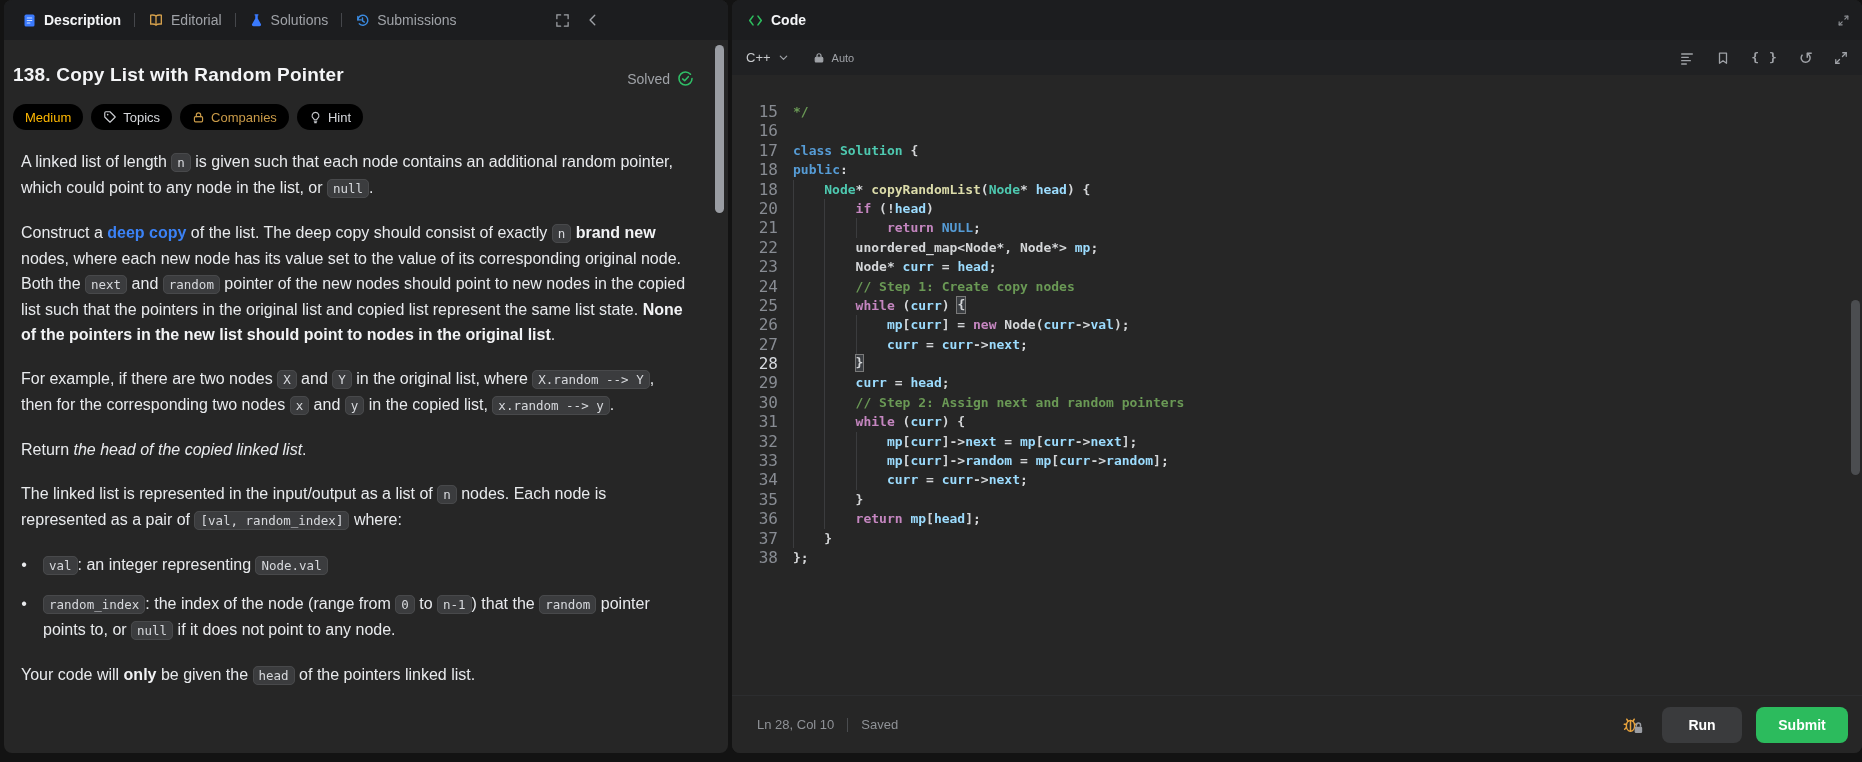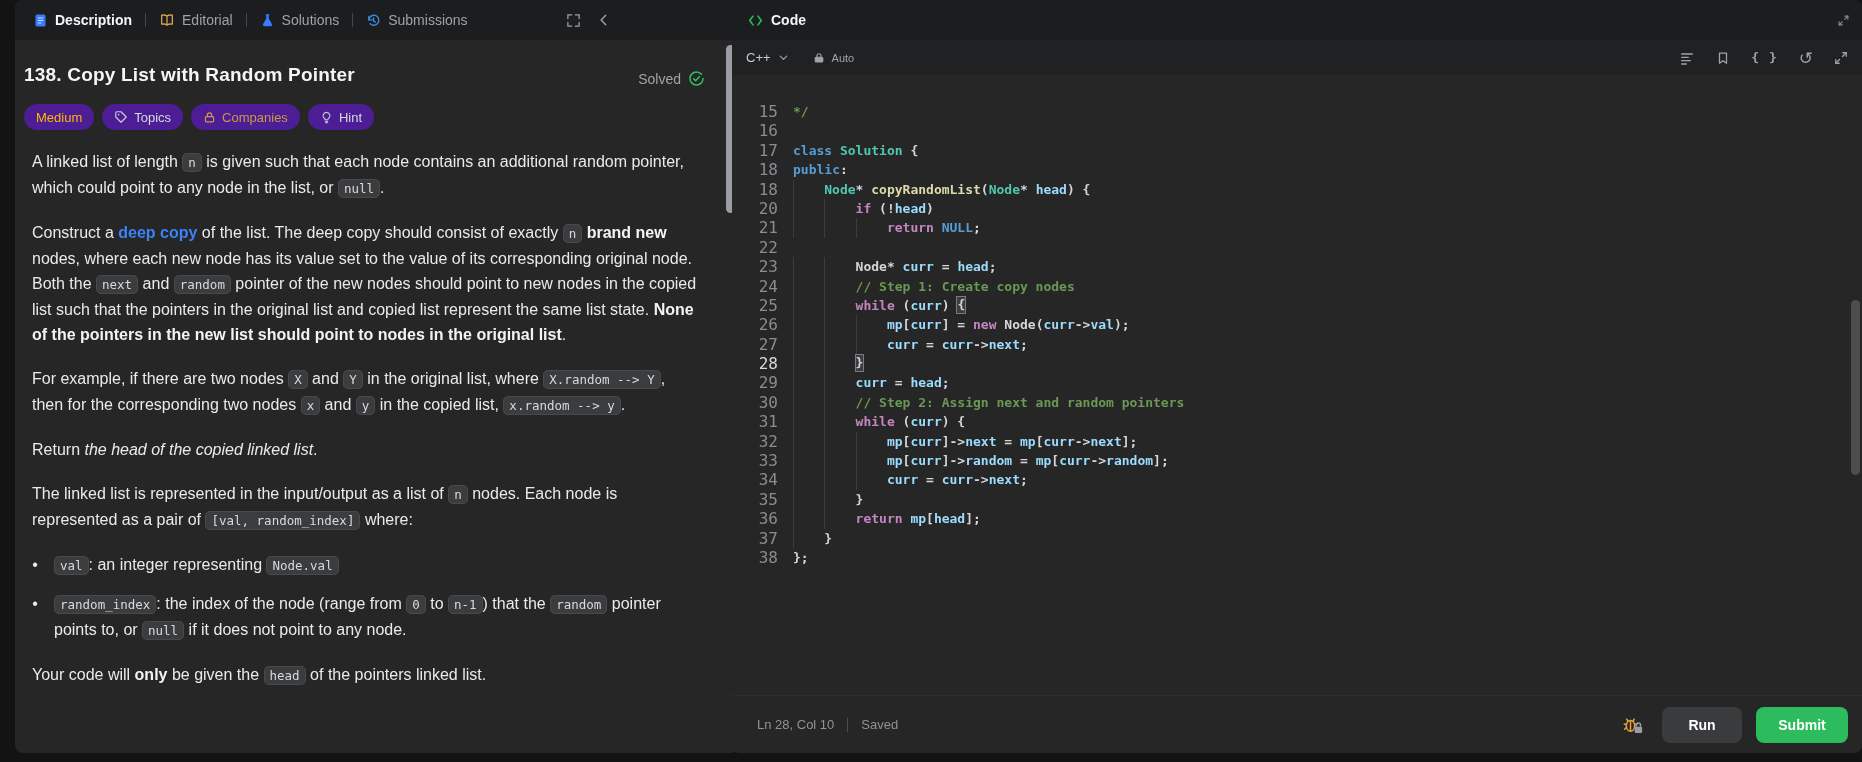--- a/index.html
+++ b/index.html
@@ -1,35 +1,35 @@
 <!DOCTYPE html>
 <html><head>
 <meta charset="utf-8">
 <style>
   html,body{margin:0;padding:0;background:#131313;}
   .page{position:relative;width:1862px;height:762px;background:#131313;font-family:"Liberation Sans",sans-serif;overflow:hidden;}
   .panel{position:absolute;top:0;border-radius:8px;overflow:hidden;background:#262626;}
-  .left-panel{left:15px;width:724px;height:753px;}
+  .left-panel{left:4px;width:724px;height:753px;}
   .right-panel{left:732px;width:1130px;height:753px;display:flex;flex-direction:column;}
 
   
   .panel-header{height:40px;background:#1c1d1f;display:flex;align-items:center;padding:0 10px;flex:none;position:relative;}
   .tab{display:flex;align-items:center;gap:7px;padding:0 8px;font-size:14px;color:#9fa2a7;cursor:pointer;white-space:nowrap;}
   .tab.active{color:#f4f5f7;font-weight:700;}
   .tab-sep{width:1px;height:14px;background:#45474b;margin:0 5px;}
   .hdr-icons{position:absolute;right:128px;top:0;height:40px;display:flex;align-items:center;gap:16px;color:#9fa2a7;}
   .hdr-icons .ic,.code-hdr-right .ic{display:flex;align-items:center;cursor:pointer;}
 
   
   .desc-body{padding:24px 34px 0 9px;height:689px;overflow:hidden;position:relative;}
   .title-row{display:flex;justify-content:space-between;align-items:flex-start;}
   .q-title{font-size:19px;font-weight:700;color:#f4f5f7;margin:0;letter-spacing:.2px;}
   .solved{display:flex;gap:7px;align-items:center;color:#9fa2a7;font-size:14px;margin-top:6px;flex:none;}
   .tag-row{display:flex;gap:8px;margin-top:17px;}
-  .pill{height:26px;display:flex;align-items:center;gap:6px;background:#4c1d95;border-radius:13px;padding:0 12px;font-size:13px;color:#d7d9dd;cursor:pointer;}
+  .pill{height:26px;display:flex;align-items:center;gap:6px;background:#000000;border-radius:13px;padding:0 12px;font-size:13px;color:#d7d9dd;cursor:pointer;}
   .pill .p-ic{display:flex;align-items:center;color:#9fa2a7;}
   .pill.medium{color:#ffb800;font-weight:500;}
   .pill.gold{color:#c99a48;}
   .pill.gold .p-ic{color:#c99a48;}
   .para{margin:19px 8px;font-size:16px;line-height:25px;color:#e8eaed;}
   .bullet{display:flex;margin:13px 0;font-size:16px;line-height:25px;color:#e8eaed;}
   .bullet::before{content:"\2022";flex:none;width:22px;text-align:center;margin-right:8px;color:#e8eaed;}
   .bld{font-weight:700;color:#f2f3f5;}
   .emn{font-style:italic;}
   .lnk{color:#3b82f6;font-weight:700;cursor:pointer;}
@@ -303,20 +303,21 @@
           <div class="code-row">
             <span class="ln">20</span>
             <span class="lc"><span class="ind" style="width: 8ch;"></span><span class="tok-ctrl">if</span><span class="tok-plain"> (!</span><span class="tok-var">head</span><span class="tok-plain">)</span></span>
           </div>
           <div class="code-row">
             <span class="ln">21</span>
             <span class="lc"><span class="ind" style="width: 12ch;"></span><span class="tok-ctrl">return</span><span class="tok-plain"> </span><span class="tok-kw">NULL</span><span class="tok-plain">;</span></span>
           </div>
           <div class="code-row">
             <span class="ln">22</span>
+            <span class="lc"><span class="ind" style="width: 8ch;"></span><span class="tok-plain">unordered_map&lt;Node*, Node*&gt; </span><span class="tok-var">mp</span><span class="tok-plain">;</span></span>
           </div>
           <div class="code-row">
             <span class="ln">23</span>
             <span class="lc"><span class="ind" style="width: 8ch;"></span><span class="tok-plain">Node* </span><span class="tok-var">curr</span><span class="tok-plain"> = </span><span class="tok-var">head</span><span class="tok-plain">;</span></span>
           </div>
           <div class="code-row">
             <span class="ln">24</span>
             <span class="lc"><span class="ind" style="width: 8ch;"></span><span class="tok-comment">// Step 1: Create copy nodes</span></span>
           </div>
           <div class="code-row">

